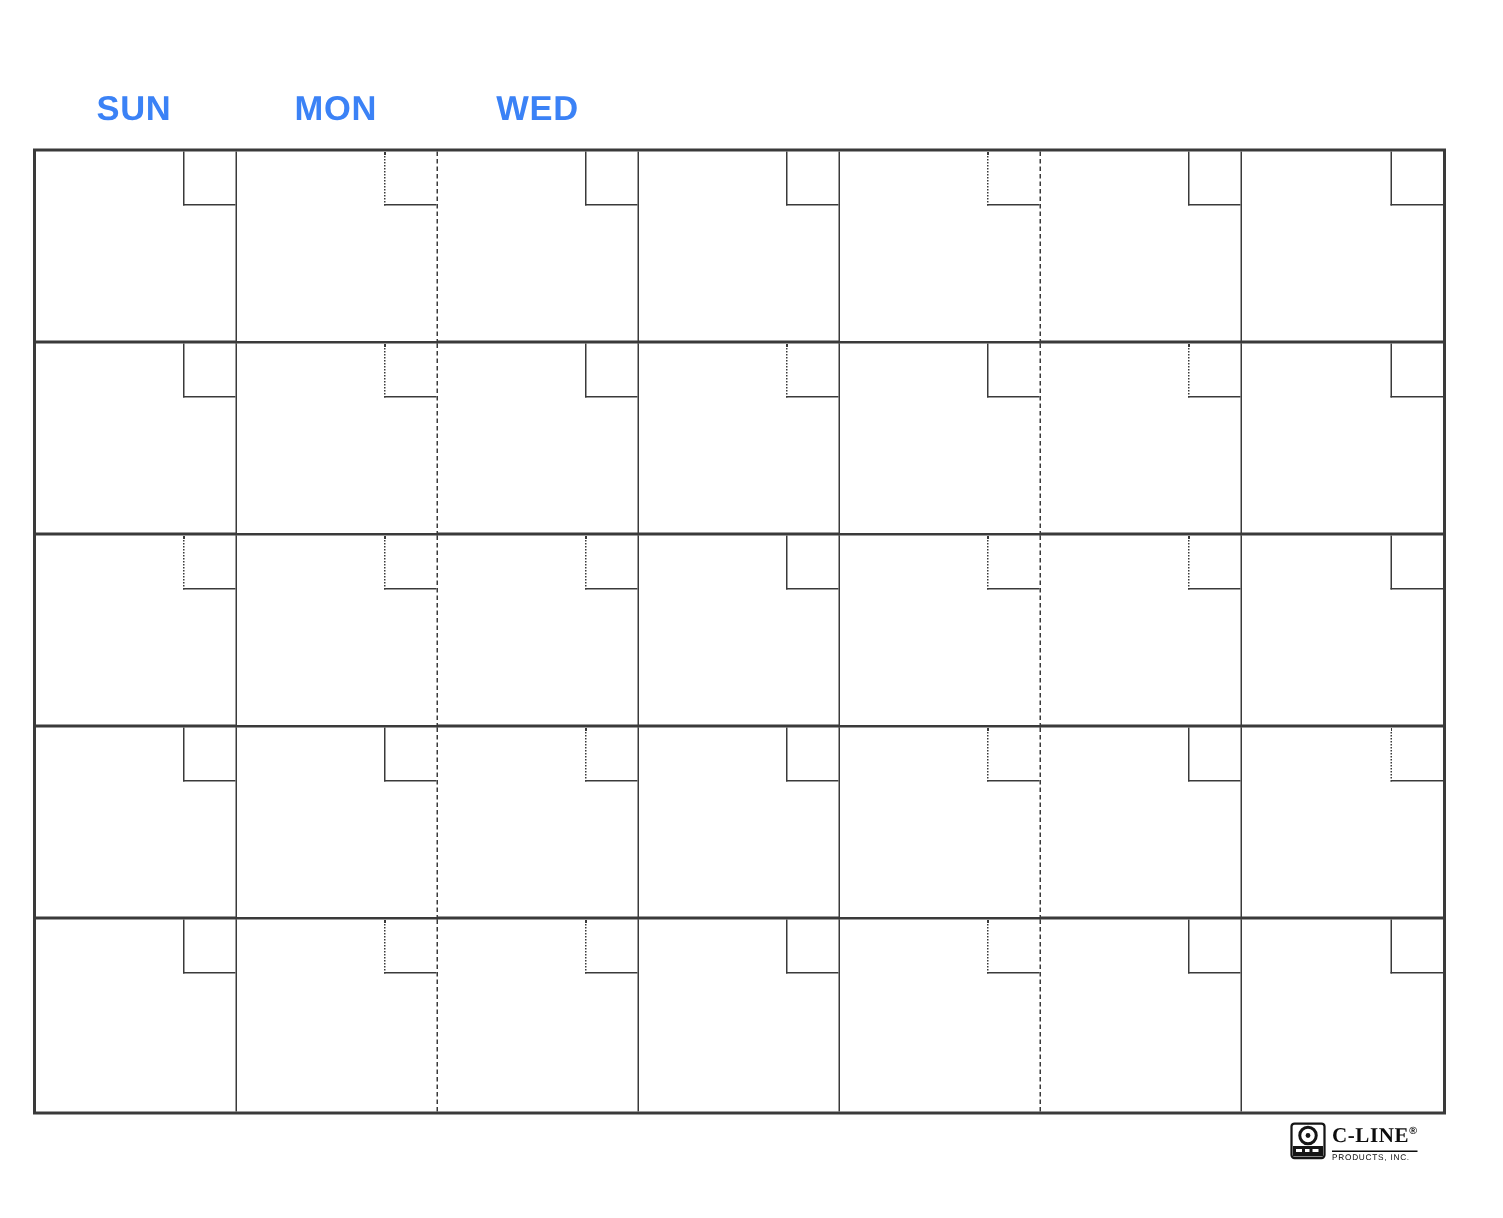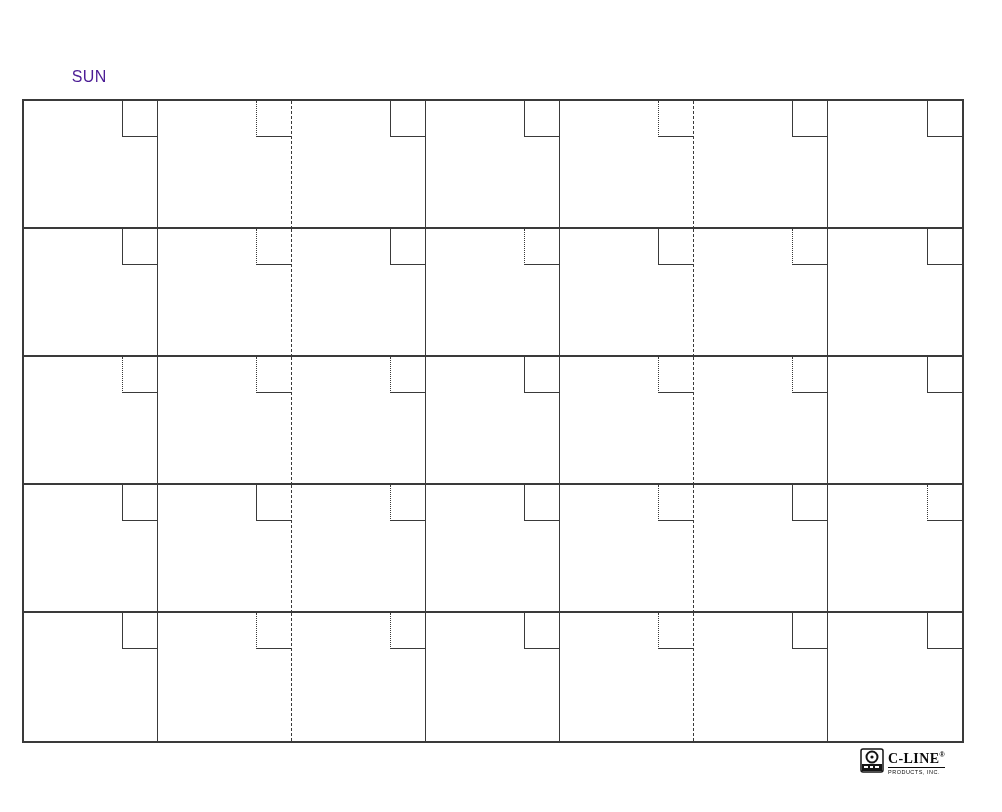--- a/index.html
+++ b/index.html
@@ -7,21 +7,21 @@
     position:relative;width:1002px;height:812px;background:#ffffff;
     font-family:"Liberation Sans",sans-serif;overflow:hidden;
   }
   
   .header-row{
     position:absolute;left:22px;top:54px;width:942px;height:45px;
     display:grid;grid-template-columns:repeat(7,1fr);
   }
   .day-label{
     display:flex;align-items:flex-end;justify-content:center;
-    padding-bottom:13px;font-weight:normal;font-size:16px;color:#4c1d95;
+    padding-bottom:13px;font-weight:bold;font-size:23px;color:#3b82f6;
     letter-spacing:0.5px;
   }
   
   .grid{
     position:absolute;left:22px;top:99px;width:942px;height:644px;
     box-sizing:border-box;border:2px solid #3a3a3a;
     display:grid;grid-template-columns:repeat(7,1fr);grid-template-rows:repeat(5,1fr);
     background:#ffffff;
   }
   .cell{
@@ -55,20 +55,22 @@
     font-family:"Liberation Sans",sans-serif;
   }
 </style>
 </head>
 <body>
 
 <div class="page">
 
   <div class="header-row" id="headerRow">
       <div class="day-label">SUN</div>
+      <div class="day-label">MON</div>
+      <div class="day-label">WED</div>
     </div>
 
   <div class="grid" id="grid">
       <div class="cell">
         <div class="datebox"></div>
       </div>
       <div class="cell dashed-right">
         <div class="datebox dotted-left"></div>
       </div>
       <div class="cell">

